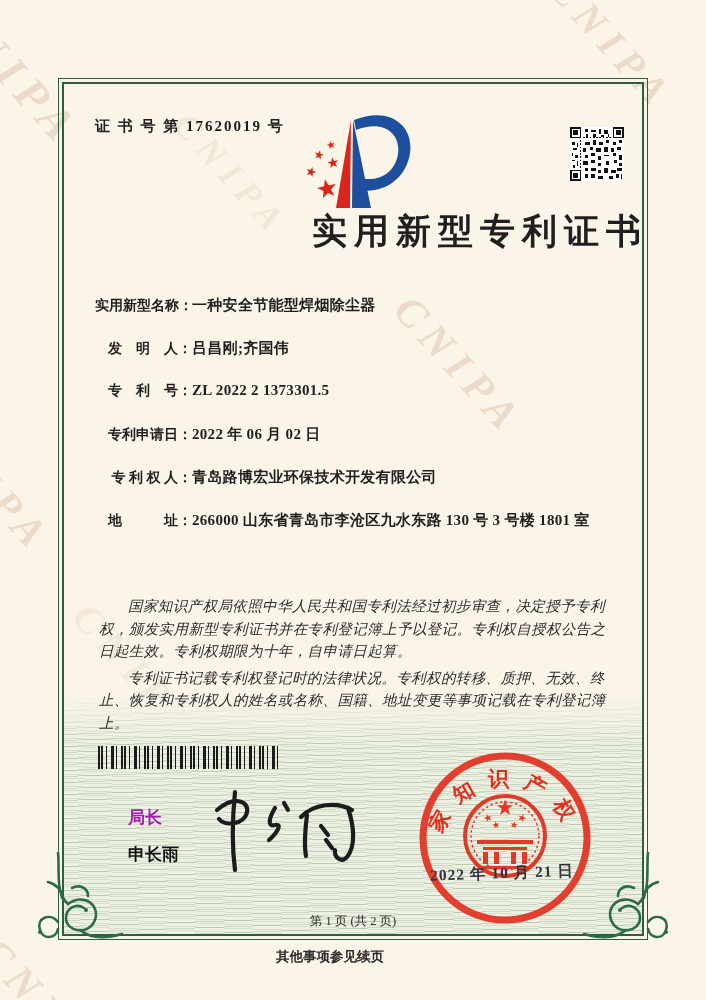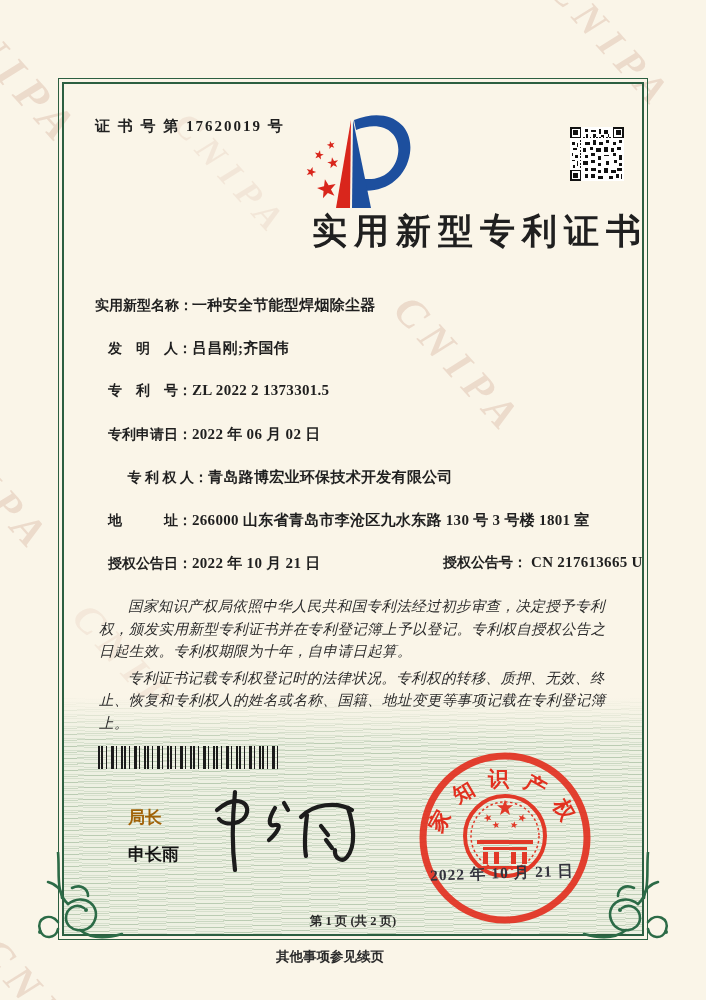--- a/index.html
+++ b/index.html
@@ -61,41 +61,41 @@
     background-image:repeating-linear-gradient(90deg,
       #1b1b1b 0 2px,transparent 2px 3px,
       #1b1b1b 3px 5px,transparent 5px 8px,
       #1b1b1b 8px 9px,transparent 9px 13px,
       #1b1b1b 13px 16px,transparent 16px 18px,
       #1b1b1b 18px 19px,transparent 19px 23px);
   }
   .director-title{
     position:absolute;left:128px;top:806px;
     font-family:"Liberation Sans","DejaVu Sans",sans-serif;
-    font-size:17px;font-weight:700;color:#a16207;
+    font-size:17px;font-weight:700;color:#a21caf;
   }
   .director-name{
     position:absolute;left:128px;top:843px;
     font-family:"Liberation Sans","DejaVu Sans",sans-serif;
     font-size:17px;font-weight:700;color:#141414;text-align:right;
   }
   .signature{position:absolute;left:205px;top:786px;}
   .seal{position:absolute;left:413px;top:746px;}
   .seal-ring-text{
     font-size:21px;font-weight:700;letter-spacing:13px;
     fill:#e2301f;
   }
   .seal-date{
     position:absolute;left:430px;top:862px;width:210px;
     font-size:15.5px;font-weight:600;letter-spacing:1px;color:#33333d;
     transform:rotate(-2deg);
   }
   .page-number{
     position:absolute;left:58px;top:913px;width:590px;text-align:center;
-    font-size:12.5px;font-weight:700;color:#2b2b2b;
+    font-size:12.5px;font-weight:400;color:#2b2b2b;
   }
   .continuation{
     position:absolute;left:205px;top:948px;width:250px;text-align:center;
     font-size:13.5px;font-weight:600;color:#2b2b2b;
   }
   .flourish{position:absolute;z-index:4;}
 </style>
 </head>
 <body>
 
@@ -153,31 +153,25 @@
   </div>
   <div class="row" style="top:339px;">
     <span class="lbl">发　明　人：</span><span class="val">吕昌刚;齐国伟</span>
   </div>
   <div class="row" style="top:382px;">
     <span class="lbl">专　利　号：</span><span class="val">ZL 2022 2 1373301.5</span>
   </div>
   <div class="row" style="top:425px;">
     <span class="lbl">专利申请日：</span><span class="val">2022 年 06 月 02 日</span>
   </div>
-  <div class="row" style="top:468px;margin-left:16px;">
+  <div class="row" style="top:468px;">
     <span class="lbl">专 利 权 人：</span><span class="val">青岛路博宏业环保技术开发有限公司</span>
   </div>
   <div class="row" style="top:511px;">
     <span class="lbl">地　　　址：</span><span class="val">266000 山东省青岛市李沧区九水东路 130 号 3 号楼 1801 室</span>
-  </div>
-  <div class="row" style="top:554px;width:520px;">
-    <span class="lbl">授权公告日：</span><span class="val">2022 年 10 月 21 日</span>
-    <span class="grant2">
-      <span class="lbl" style="width:auto;margin-right:4px;">授权公告号：</span><span class="val">CN 217613665 U</span>
-    </span>
   </div>
 
   <div class="paras">
     <p>国家知识产权局依照中华人民共和国专利法经过初步审查，决定授予专利权，颁发实用新型专利证书并在专利登记簿上予以登记。专利权自授权公告之日起生效。专利权期限为十年，自申请日起算。</p>
     <p>专利证书记载专利权登记时的法律状况。专利权的转移、质押、无效、终止、恢复和专利权人的姓名或名称、国籍、地址变更等事项记载在专利登记簿上。</p>
   </div>
 
   <div class="barcode"></div>
 
   <div class="director-title">局长</div>

